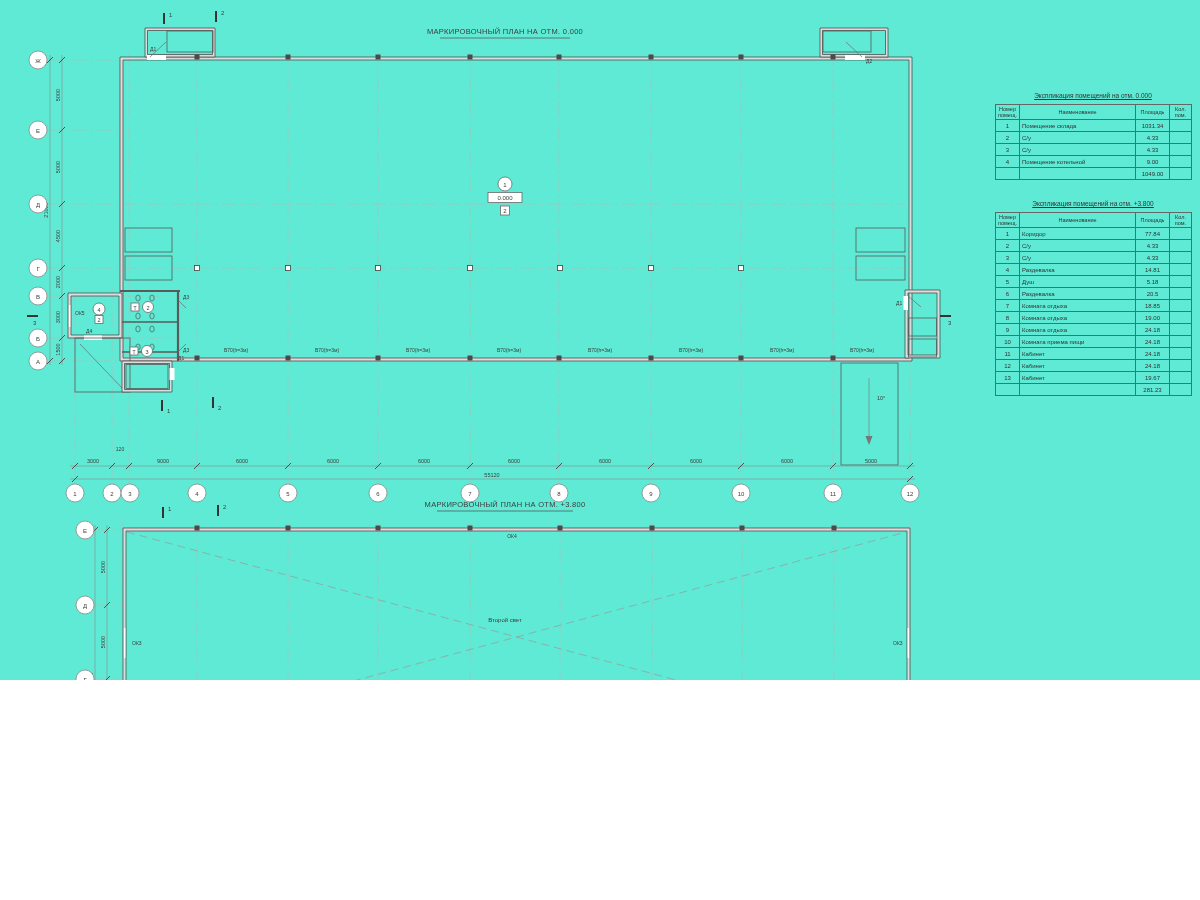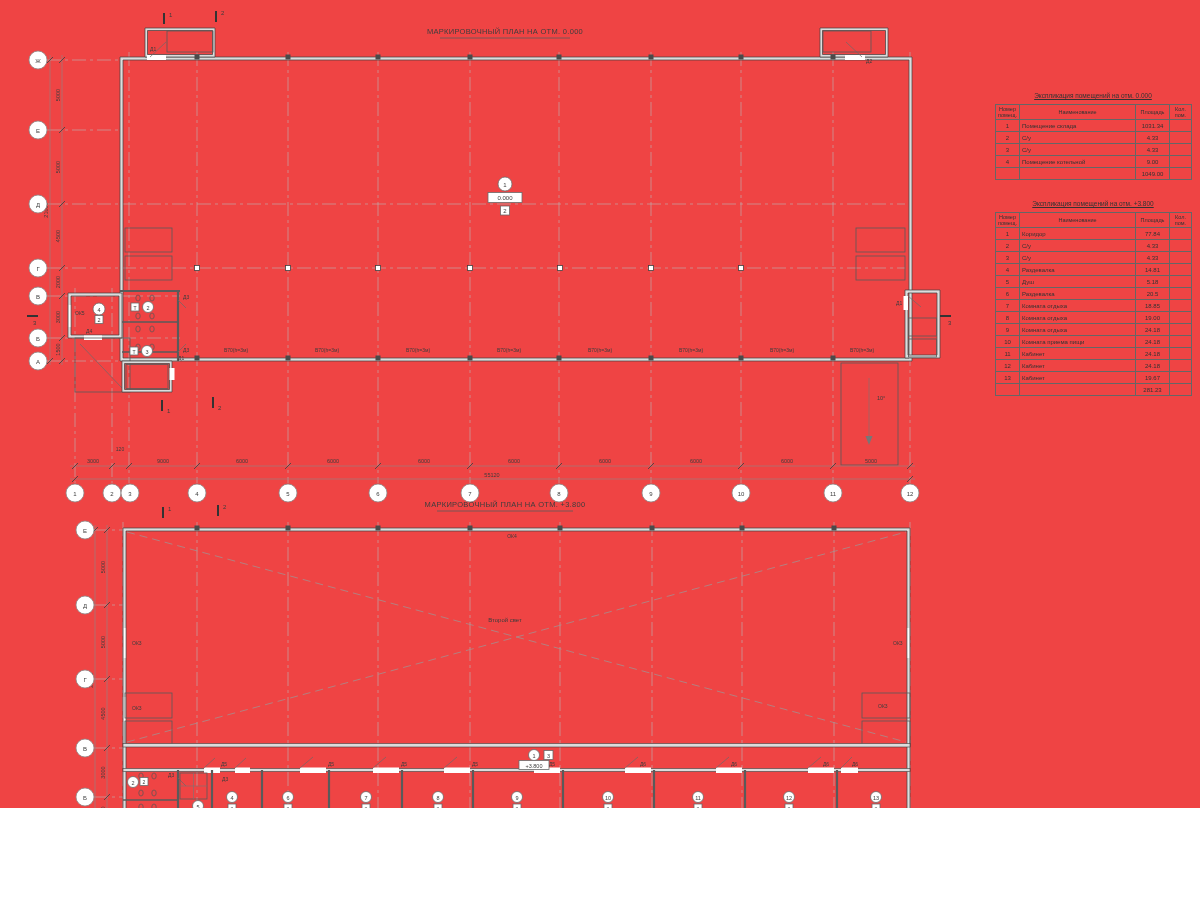--- a/index.html
+++ b/index.html
@@ -1,16 +1,16 @@
 <!DOCTYPE html>
 <html><head>
 <meta charset="utf-8">
 <style>
   html,body{margin:0;padding:0;background:#fff;}
-  #page{position:relative;width:1200px;height:808px;background:#ef4444;overflow:hidden;
+  #page{position:relative;width:1200px;height:680px;background:#5eead4;overflow:hidden;
         font-family:"Liberation Sans",sans-serif;color:#333;}
   svg{position:absolute;left:0;top:0;}
   svg text{font-family:"Liberation Sans",sans-serif;fill:#3d3d3d;}
   .t6{font-size:6px;} .t55{font-size:5.5px;} .t5{font-size:5px;}
   .t75{font-size:7.5px;letter-spacing:.3px;}
   .mid{text-anchor:middle;}
   .axline{stroke:#b8b8b8;stroke-width:.6;stroke-dasharray:14 4 3 4;fill:none;}
   .dimline{stroke:#8a8a8a;stroke-width:.6;fill:none;}
   .tick{stroke:#444;stroke-width:.9;}
   .thin{stroke:#5a5a5a;stroke-width:.8;fill:none;}

